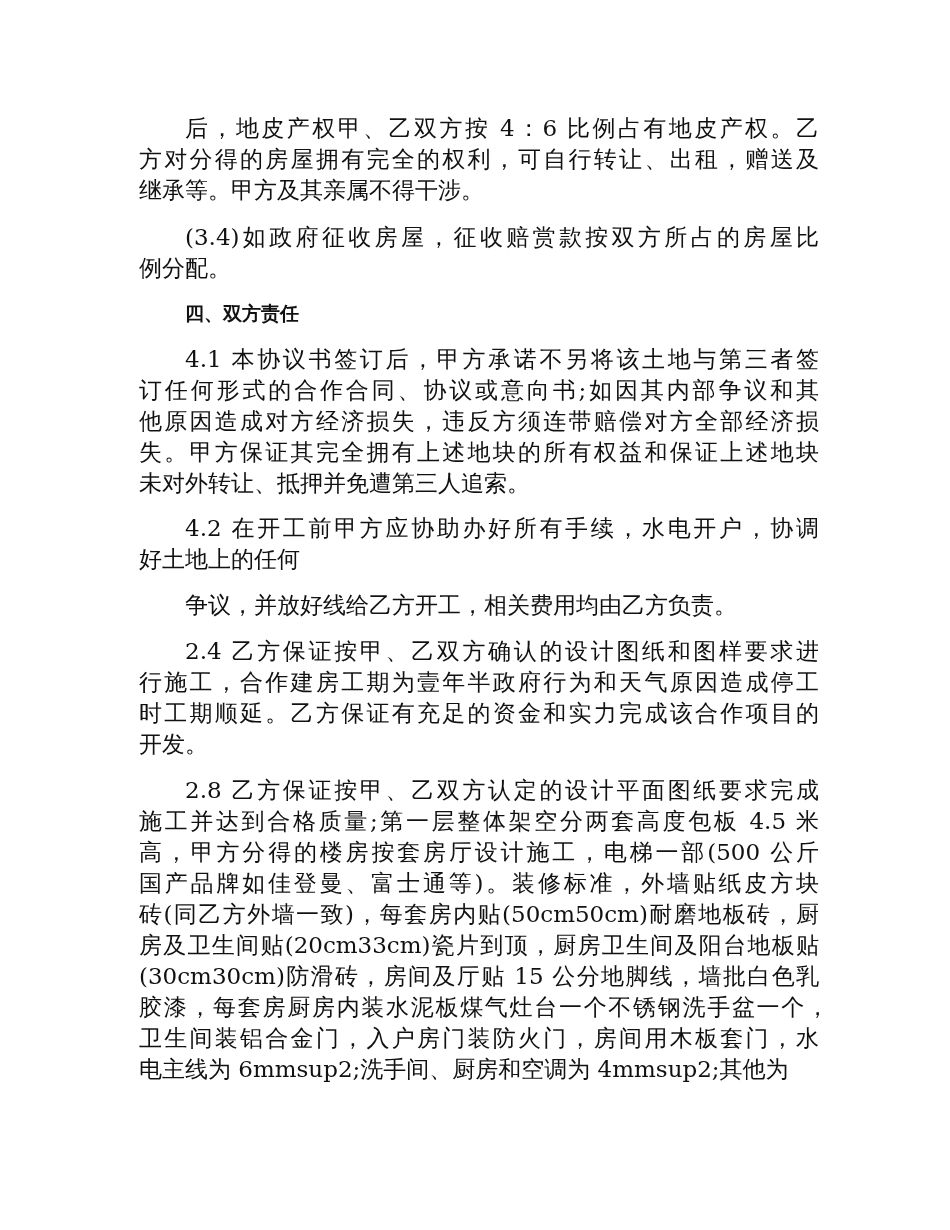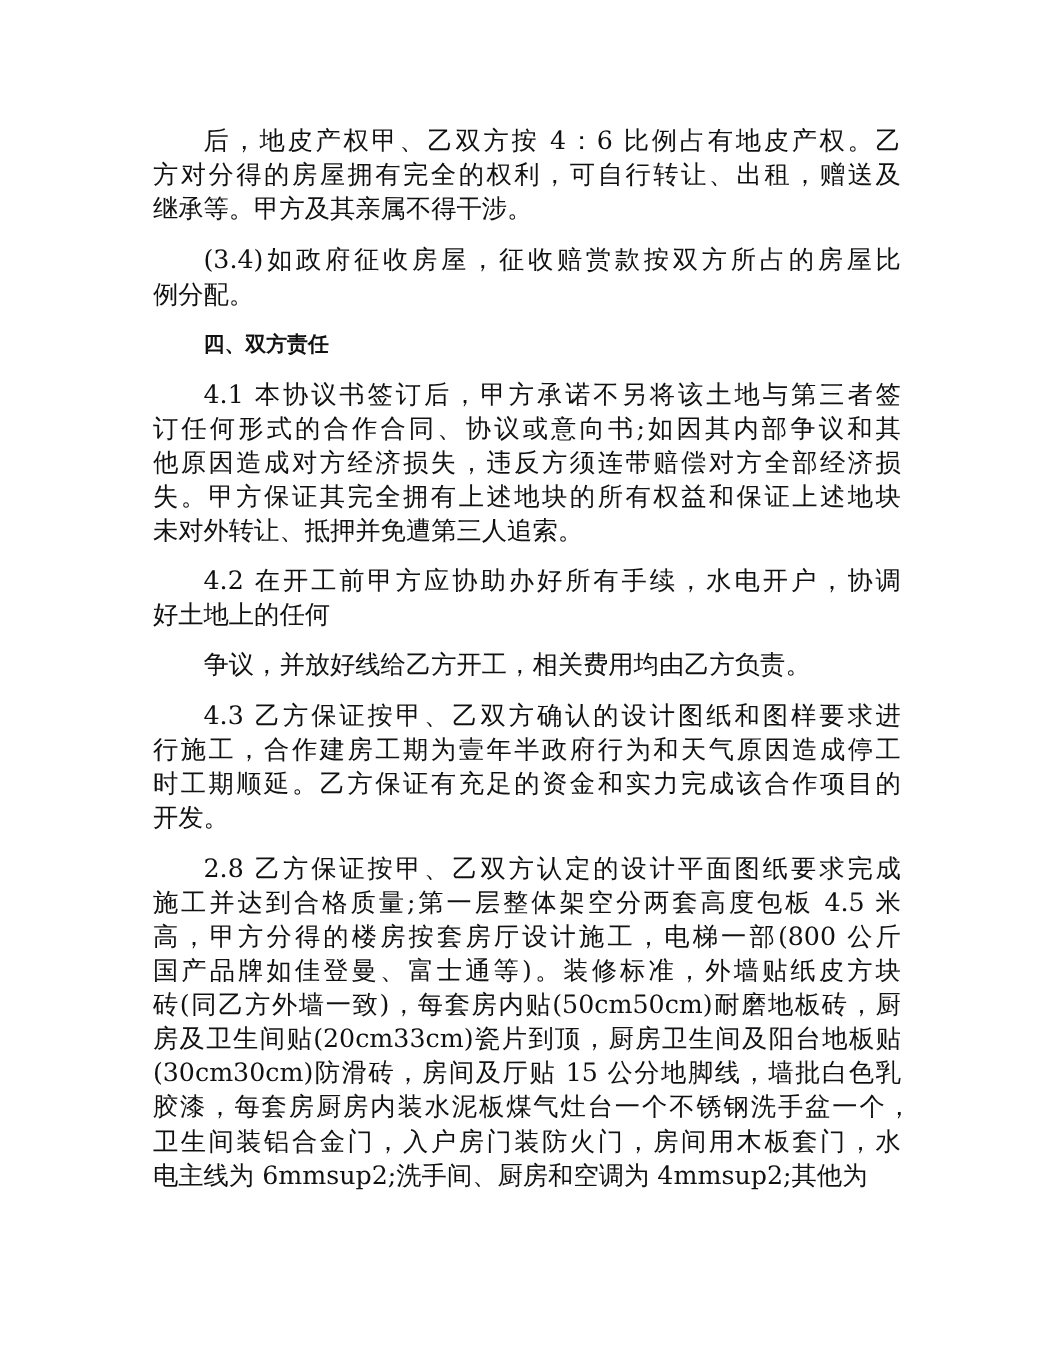--- a/index.html
+++ b/index.html
@@ -82,30 +82,30 @@
   <div>
     <div class="line indent" style="top:513px">4.2 在开工前甲方应协助办好所有手续，水电开户，协调</div>
     <div class="line last" style="top:544px">好土地上的任何</div>
   </div>
 
   <div>
     <div class="line indent last" style="top:590px">争议，并放好线给乙方开工，相关费用均由乙方负责。</div>
   </div>
 
   <div>
-    <div class="line indent" style="top:636px">4.3 乙方保证按甲、乙双方确认的设计图纸和图样要求进</div>
+    <div class="line indent" style="top:636px">2.4 乙方保证按甲、乙双方确认的设计图纸和图样要求进</div>
     <div class="line" style="top:667px">行施工，合作建房工期为壹年半政府行为和天气原因造成停工</div>
     <div class="line" style="top:698px">时工期顺延。乙方保证有充足的资金和实力完成该合作项目的</div>
     <div class="line last" style="top:729px">开发。</div>
   </div>
 
   <div>
     <div class="line indent" style="top:775px">2.8 乙方保证按甲、乙双方认定的设计平面图纸要求完成</div>
     <div class="line" style="top:806px">施工并达到合格质量;第一层整体架空分两套高度包板 4.5 米</div>
-    <div class="line" style="top:837px">高，甲方分得的楼房按套房厅设计施工，电梯一部(800 公斤</div>
+    <div class="line" style="top:837px">高，甲方分得的楼房按套房厅设计施工，电梯一部(500 公斤</div>
     <div class="line" style="top:868px">国产品牌如佳登曼、富士通等)。装修标准，外墙贴纸皮方块</div>
     <div class="line" style="top:899px">砖(同乙方外墙一致)，每套房内贴(50cm50cm)耐磨地板砖，厨</div>
     <div class="line" style="top:930px">房及卫生间贴(20cm33cm)瓷片到顶，厨房卫生间及阳台地板贴</div>
     <div class="line" style="top:961px">(30cm30cm)防滑砖，房间及厅贴 15 公分地脚线，墙批白色乳</div>
     <div class="line" style="top:992px; width:690px;">胶漆，每套房厨房内装水泥板煤气灶台一个不锈钢洗手盆一个，</div>
     <div class="line" style="top:1023px">卫生间装铝合金门，入户房门装防火门，房间用木板套门，水</div>
     <div class="line last" style="top:1054px">电主线为 6mmsup2;洗手间、厨房和空调为 4mmsup2;其他为</div>
   </div>
 
 </div>

